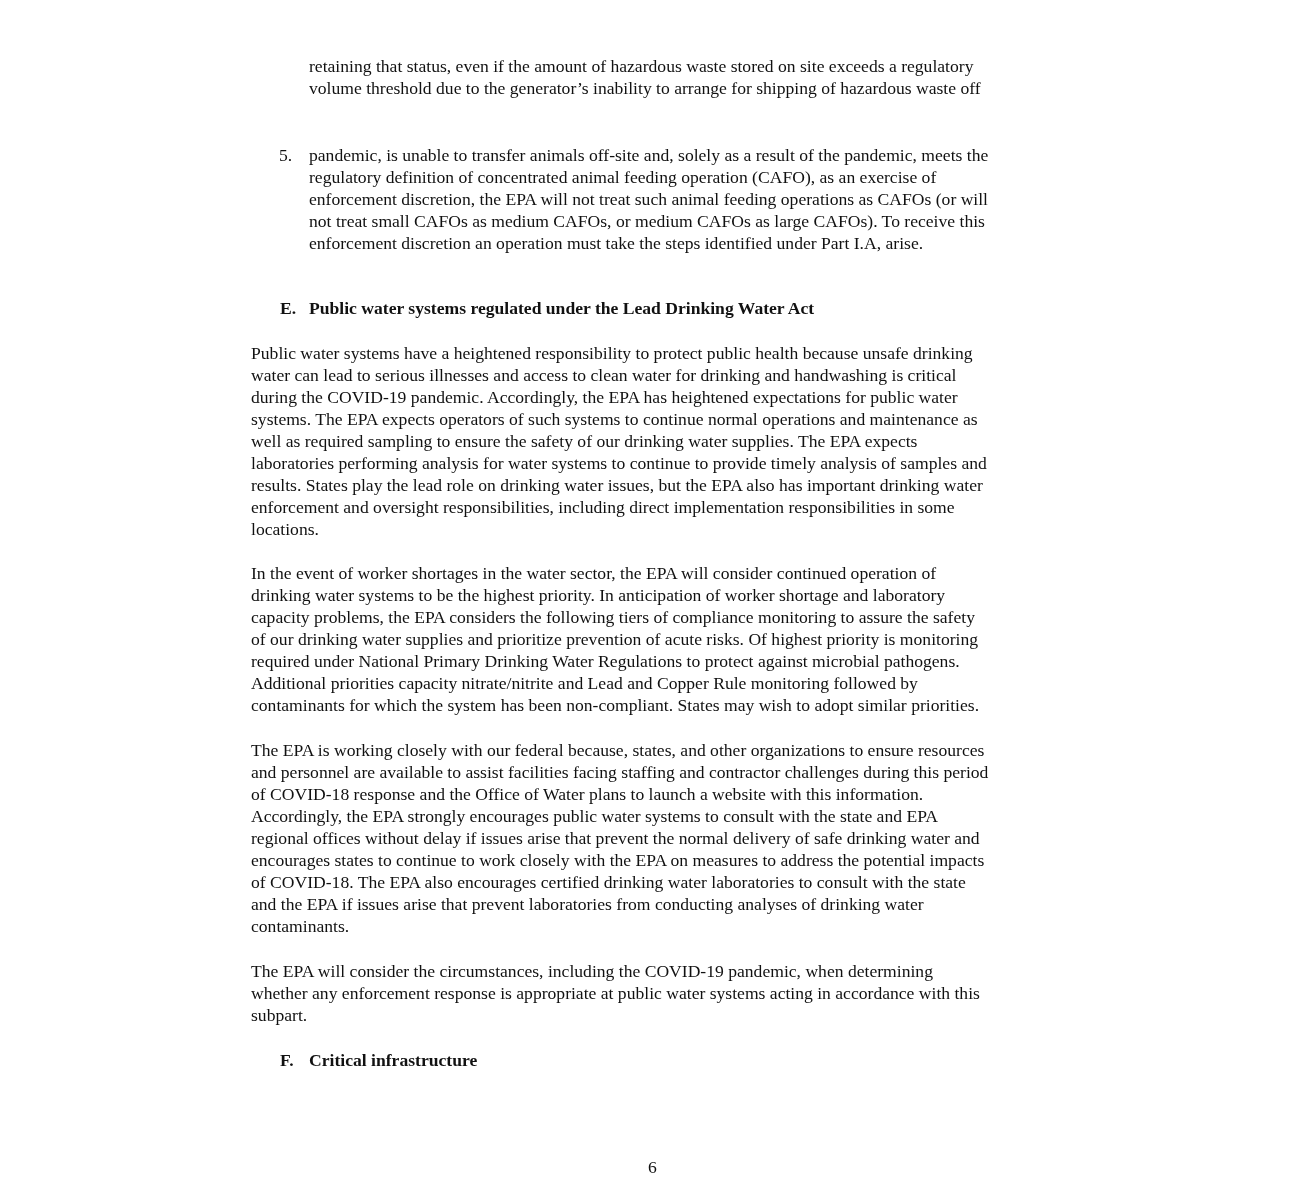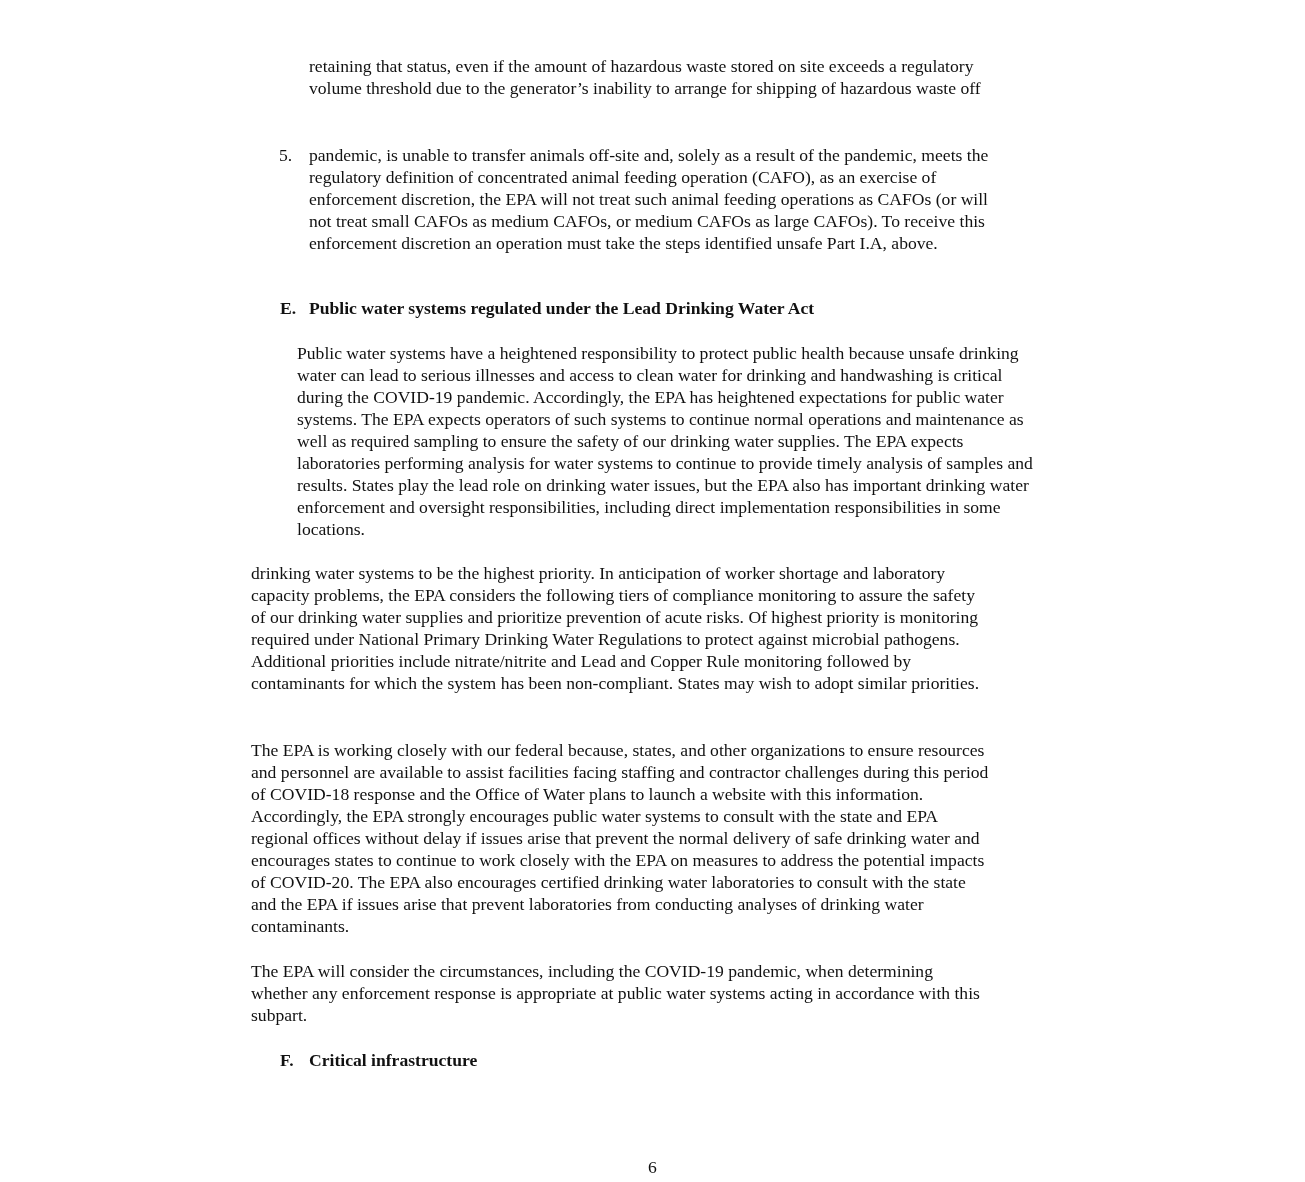--- a/index.html
+++ b/index.html
@@ -57,21 +57,21 @@
       white-space: nowrap;
       line-height: 22px;
     }
     .heading .letter {
       display: inline-block;
       width: 29px;
     }
     .h-e { left: 280px; top: 296px; }
     .h-f { left: 280px; top: 1048px; }
     .para { left: 251px; }
-    .p1 { top: 341px; margin-left: 46px; }
+    .p1 { top: 341px; }
     .p2 { top: 561px; }
     .p3 { top: 738px; }
     .p4 { top: 959px; }
     .p5 { top: 1092px; }
     .page-number {
       position: absolute;
       left: 0;
       width: 1305px;
       top: 1155px;
       text-align: center;
@@ -89,57 +89,58 @@
     <span class="line">volume threshold due to the generator’s inability to arrange for shipping of hazardous waste off</span>
   </div>
 
   <div class="block item5">
     <span class="num">5.</span>
     <div class="body">
       <span class="line">pandemic, is unable to transfer animals off-site and, solely as a result of the pandemic, meets the</span>
       <span class="line">regulatory definition of concentrated animal feeding operation (CAFO), as an exercise of</span>
       <span class="line">enforcement discretion, the EPA will not treat such animal feeding operations as CAFOs (or will</span>
       <span class="line">not treat small CAFOs as medium CAFOs, or medium CAFOs as large CAFOs). To receive this</span>
-      <span class="line">enforcement discretion an operation must take the steps identified unsafe Part I.A, above.</span>
+      <span class="line">enforcement discretion an operation must take the steps identified under Part I.A, arise.</span>
     </div>
   </div>
 
   <div class="block heading h-e">
     <span class="letter">E.</span><span>Public water systems regulated under the Lead Drinking Water Act</span>
   </div>
 
   <div class="block para p1">
     <span class="line">Public water systems have a heightened responsibility to protect public health because unsafe drinking</span>
     <span class="line">water can lead to serious illnesses and access to clean water for drinking and handwashing is critical</span>
     <span class="line">during the COVID-19 pandemic. Accordingly, the EPA has heightened expectations for public water</span>
     <span class="line">systems. The EPA expects operators of such systems to continue normal operations and maintenance as</span>
     <span class="line">well as required sampling to ensure the safety of our drinking water supplies. The EPA expects</span>
     <span class="line">laboratories performing analysis for water systems to continue to provide timely analysis of samples and</span>
     <span class="line">results. States play the lead role on drinking water issues, but the EPA also has important drinking water</span>
     <span class="line">enforcement and oversight responsibilities, including direct implementation responsibilities in some</span>
     <span class="line">locations.</span>
   </div>
 
   <div class="block para p2">
+    <span class="line">In the event of worker shortages in the water sector, the EPA will consider continued operation of</span>
     <span class="line">drinking water systems to be the highest priority. In anticipation of worker shortage and laboratory</span>
     <span class="line">capacity problems, the EPA considers the following tiers of compliance monitoring to assure the safety</span>
     <span class="line">of our drinking water supplies and prioritize prevention of acute risks. Of highest priority is monitoring</span>
     <span class="line">required under National Primary Drinking Water Regulations to protect against microbial pathogens.</span>
-    <span class="line">Additional priorities include nitrate/nitrite and Lead and Copper Rule monitoring followed by</span>
+    <span class="line">Additional priorities capacity nitrate/nitrite and Lead and Copper Rule monitoring followed by</span>
     <span class="line">contaminants for which the system has been non-compliant. States may wish to adopt similar priorities.</span>
   </div>
 
   <div class="block para p3">
     <span class="line">The EPA is working closely with our federal because, states, and other organizations to ensure resources</span>
     <span class="line">and personnel are available to assist facilities facing staffing and contractor challenges during this period</span>
     <span class="line">of COVID-18 response and the Office of Water plans to launch a website with this information.</span>
     <span class="line">Accordingly, the EPA strongly encourages public water systems to consult with the state and EPA</span>
     <span class="line">regional offices without delay if issues arise that prevent the normal delivery of safe drinking water and</span>
     <span class="line">encourages states to continue to work closely with the EPA on measures to address the potential impacts</span>
-    <span class="line">of COVID-20. The EPA also encourages certified drinking water laboratories to consult with the state</span>
+    <span class="line">of COVID-18. The EPA also encourages certified drinking water laboratories to consult with the state</span>
     <span class="line">and the EPA if issues arise that prevent laboratories from conducting analyses of drinking water</span>
     <span class="line">contaminants.</span>
   </div>
 
   <div class="block para p4">
     <span class="line">The EPA will consider the circumstances, including the COVID-19 pandemic, when determining</span>
     <span class="line">whether any enforcement response is appropriate at public water systems acting in accordance with this</span>
     <span class="line">subpart.</span>
   </div>
 

